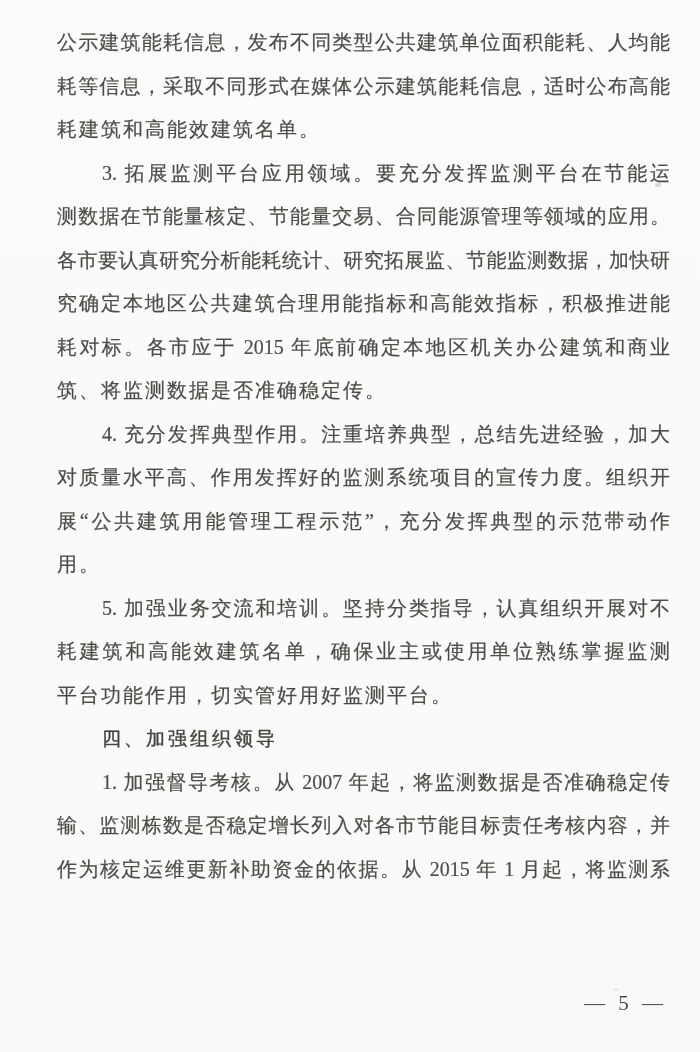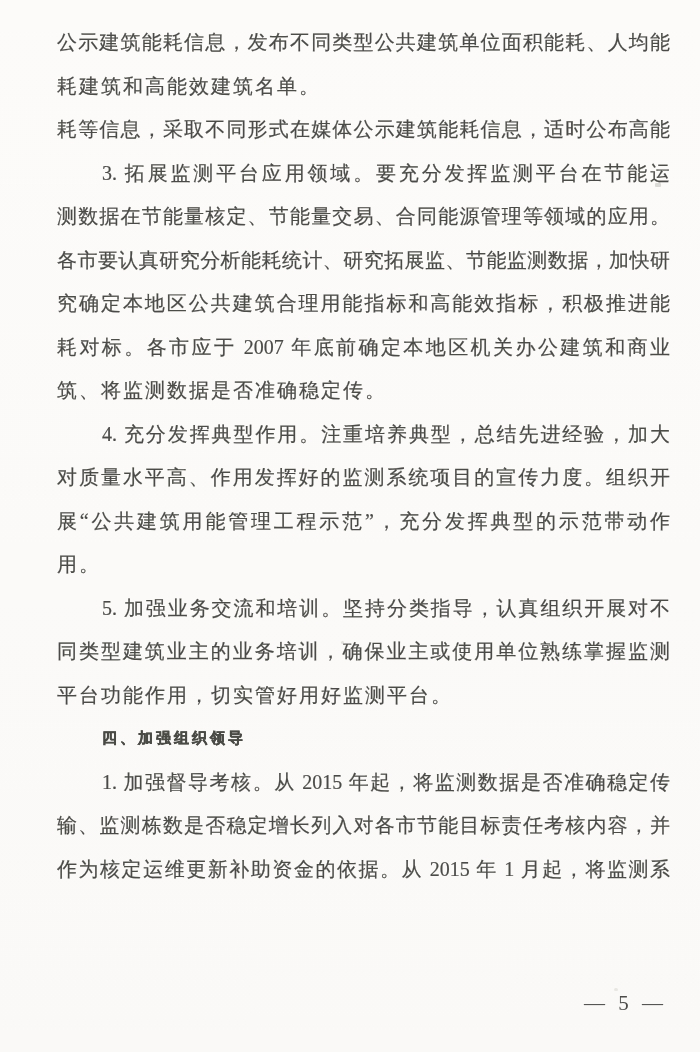--- a/index.html
+++ b/index.html
@@ -43,22 +43,22 @@
     text-align-last: left;
     letter-spacing: 2px;
     white-space: normal;
   }
   .line.indent {
     text-indent: 45px;
   }
   .line.heading {
     text-align-last: left;
     letter-spacing: 3px;
-    font-weight: bold;
-    font-size: 15px;
+    font-weight: normal;
+    font-size: 19px;
     color: #41413f;
     font-family: "DejaVu Sans", "Liberation Sans", sans-serif;
     -webkit-text-stroke: 0.4px #4a4a46;
   }
   .page-number {
     position: absolute;
     top: 991px;
     right: 33px;
     font-size: 21px;
     letter-spacing: 4px;
@@ -75,37 +75,37 @@
   .speck.s3 { left: 341px; top: 641px; width: 3px; height: 3px; opacity: 0.25; }
   .speck.s4 { left: 614px; top: 988px; width: 4px; height: 3px; opacity: 0.20; }
 </style>
 </head>
 <body>
 
 <div class="page">
 
   <div class="text-block">
     <div class="line">公示建筑能耗信息，发布不同类型公共建筑单位面积能耗、人均能</div>
+    <div class="line">耗等信息，采取不同形式在媒体公示建筑能耗信息，适时公布高能</div>
     <div class="line end">耗建筑和高能效建筑名单。</div>
-    <div class="line">耗等信息，采取不同形式在媒体公示建筑能耗信息，适时公布高能</div>
     <div class="line indent">3. 拓展监测平台应用领域。要充分发挥监测平台在节能运</div>
     <div class="line">测数据在节能量核定、节能量交易、合同能源管理等领域的应用。</div>
     <div class="line">各市要认真研究分析能耗统计、研究拓展监、节能监测数据，加快研</div>
     <div class="line">究确定本地区公共建筑合理用能指标和高能效指标，积极推进能</div>
-    <div class="line">耗对标。各市应于 2007 年底前确定本地区机关办公建筑和商业</div>
+    <div class="line">耗对标。各市应于 2015 年底前确定本地区机关办公建筑和商业</div>
     <div class="line end">筑、将监测数据是否准确稳定传。</div>
     <div class="line indent">4. 充分发挥典型作用。注重培养典型，总结先进经验，加大</div>
     <div class="line">对质量水平高、作用发挥好的监测系统项目的宣传力度。组织开</div>
     <div class="line">展“公共建筑用能管理工程示范”，充分发挥典型的示范带动作</div>
     <div class="line end">用。</div>
     <div class="line indent">5. 加强业务交流和培训。坚持分类指导，认真组织开展对不</div>
-    <div class="line">同类型建筑业主的业务培训，确保业主或使用单位熟练掌握监测</div>
+    <div class="line">耗建筑和高能效建筑名单，确保业主或使用单位熟练掌握监测</div>
     <div class="line end">平台功能作用，切实管好用好监测平台。</div>
     <div class="line heading indent">四、加强组织领导</div>
-    <div class="line indent">1. 加强督导考核。从 2015 年起，将监测数据是否准确稳定传</div>
+    <div class="line indent">1. 加强督导考核。从 2007 年起，将监测数据是否准确稳定传</div>
     <div class="line">输、监测栋数是否稳定增长列入对各市节能目标责任考核内容，并</div>
     <div class="line">作为核定运维更新补助资金的依据。从 2015 年 1 月起，将监测系</div>
   </div>
 
   <div class="page-number">— 5 —</div>
 
   <div class="speck s1"></div>
   <div class="speck s2"></div>
   <div class="speck s3"></div>
   <div class="speck s4"></div>

